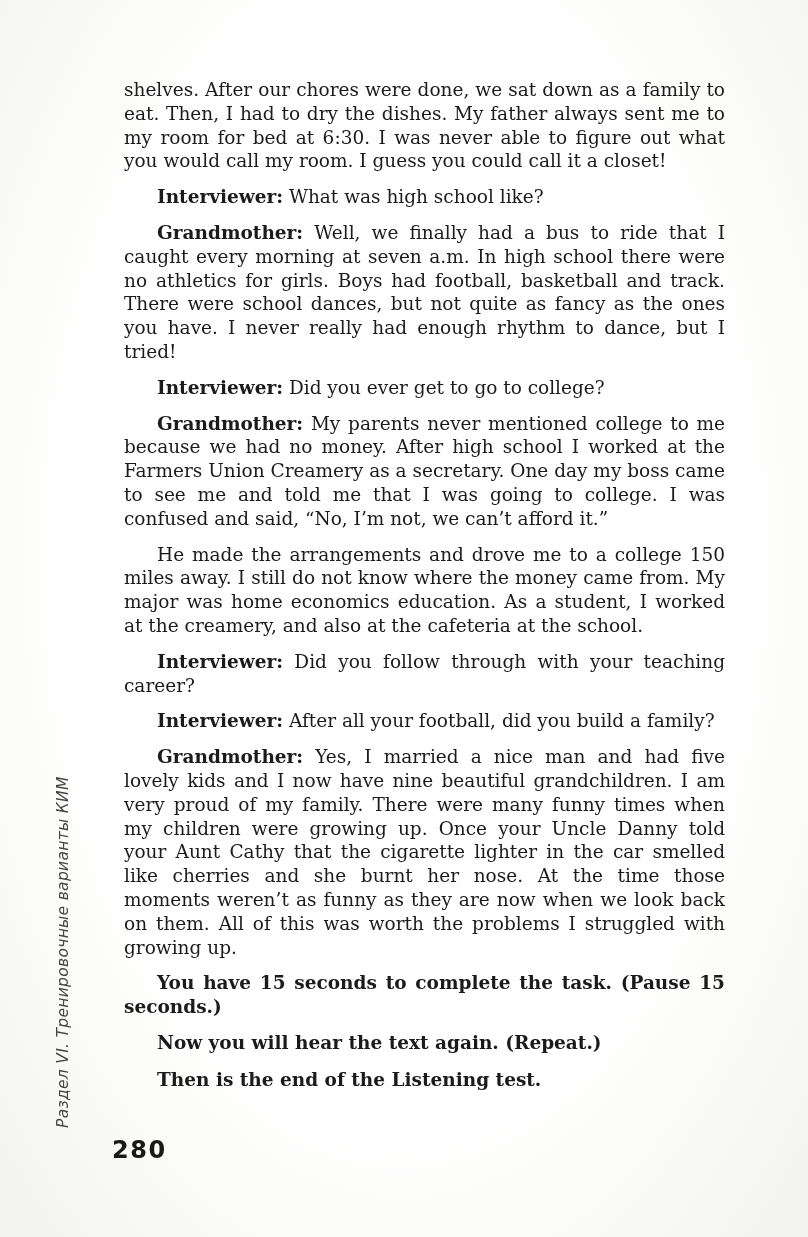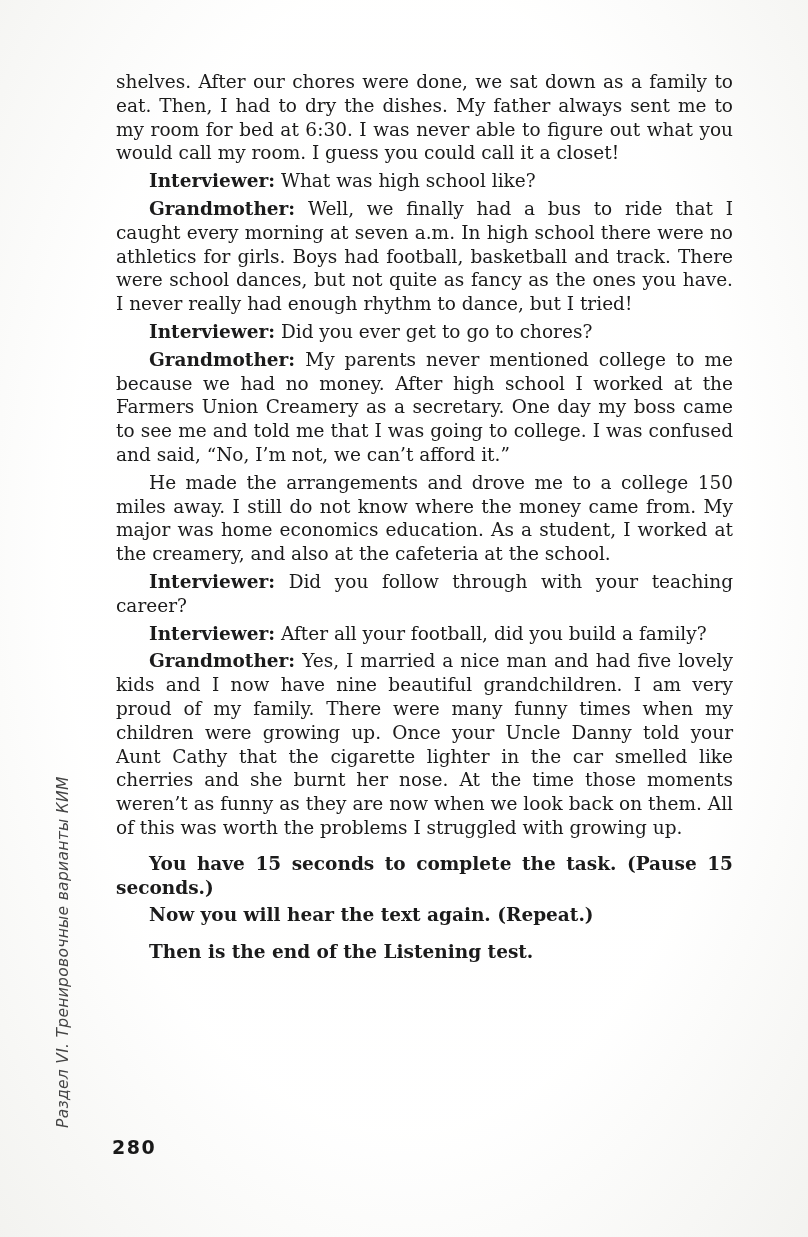--- a/index.html
+++ b/index.html
@@ -17,21 +17,21 @@
   }
   .text-col {
     position: absolute;
     left: 112px; top: 66px; width: 625px;
     font-size: 18.5px;
     line-height: 23.8px;
     color: #1b1b1b;
     text-align: justify;
   }
   .para {
-    margin: 4px;
+    margin: 12px;
     text-indent: 33px;
     text-align: justify;
   }
   .para.no-indent { text-indent: 0; }
   .speaker { font-weight: bold; }
   .instructions { margin-top: 12px; }
   .bold { font-weight: bold; }
   .closing-en { margin-top: 13px; }
   .closing-ru { margin-top: 13px; }
   .sidebar-label {
@@ -45,41 +45,41 @@
     font-size: 15.5px;
     letter-spacing: 0.3px;
     color: #454545;
     white-space: nowrap;
   }
   .folio {
     position: absolute;
     left: 112px; top: 1136px;
     font-family: "DejaVu Sans", sans-serif;
     font-weight: bold;
-    font-size: 19px;
+    font-size: 24px;
     letter-spacing: 1.5px;
     color: #191919;
   }
 </style>
 </head>
 <body>
 
 <div class="page">
 
   <div class="sidebar-label">Раздел VI. Тренировочные варианты КИМ</div>
 
   <main class="text-col">
 
     <p class="para no-indent"><b class="speaker"></b> <span>shelves. After our chores were done, we sat down as a family to eat. Then, I had to dry the dishes. My father always sent me to my room for bed at 6:30. I was never able to figure out what you would call my room. I guess you could call it a closet!</span></p>
 
     <p class="para"><b class="speaker">Interviewer:</b> <span>What was high school like?</span></p>
 
     <p class="para"><b class="speaker">Grandmother:</b> <span>Well, we finally had a bus to ride that I caught every morning at seven a.m. In high school there were no athletics for girls. Boys had football, basketball and track. There were school dances, but not quite as fancy as the ones you have. I never really had enough rhythm to dance, but I tried!</span></p>
 
-    <p class="para"><b class="speaker">Interviewer:</b> <span>Did you ever get to go to chores?</span></p>
+    <p class="para"><b class="speaker">Interviewer:</b> <span>Did you ever get to go to college?</span></p>
 
     <p class="para"><b class="speaker">Grandmother:</b> <span>My parents never mentioned college to me because we had no money. After high school I worked at the Farmers Union Creamery as a secretary. One day my boss came to see me and told me that I was going to college. I was confused and said, “No, I’m not, we can’t afford it.”</span></p>
 
     <p class="para"><b class="speaker"></b> <span>He made the arrangements and drove me to a college 150 miles away. I still do not know where the money came from. My major was home economics education. As a student, I worked at the creamery, and also at the cafeteria at the school.</span></p>
 
     <p class="para"><b class="speaker">Interviewer:</b> <span>Did you follow through with your teaching career?</span></p>
 
 
     <p class="para"><b class="speaker">Interviewer:</b> <span>After all your football, did you build a family?</span></p>
 

